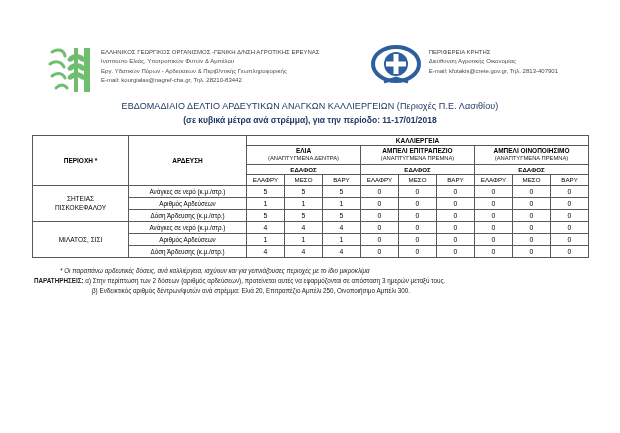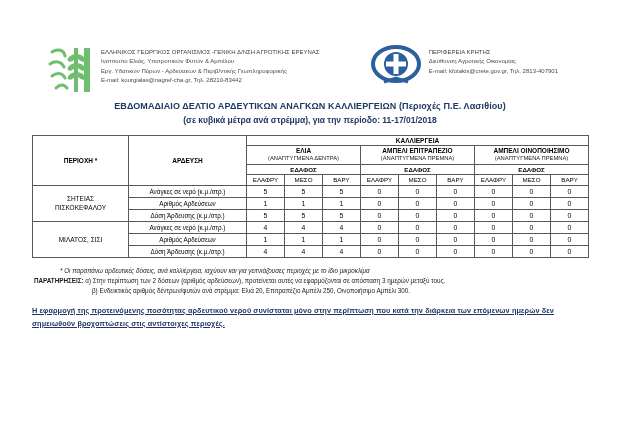--- a/index.html
+++ b/index.html
@@ -17,21 +17,21 @@
   
   .header { display: flex; justify-content: space-between; align-items: flex-start; padding: 0 4px 0 16px; }
   .header-block { display: flex; align-items: flex-start; gap: 7px; }
   .org-lines { padding-top: 4px; }
   .org-lines div { font-size: 6px; line-height: 1.55; color: #4a4a4a; white-space: nowrap; }
   .org-lines div:first-child { color: #3f3f3f; }
   .logo-svg { display: block; }
 
   
   .title { text-align: center; margin-top: 9px; color: #1f3864; }
-  .title .t1 { font-size: 9px; font-weight: bold; letter-spacing: .1px; }
+  .title .t1 { font-size: 9px; font-weight: normal; letter-spacing: .1px; }
   .title .t2 { font-size: 8.5px; font-weight: bold; margin-top: 4px; }
 
   
   table { border-collapse: collapse; table-layout: fixed; width: 556px; margin-top: 10px; }
   col.c-region { width: 96px; }
   col.c-irrig  { width: 118px; }
   col.c-val    { width: 38px; }
   th, td { border: 1px solid #595959; text-align: center; vertical-align: middle; padding: 1px 1px; }
   table { border: 1.5px solid #000; }
   thead tr.r-crops th, thead tr.r-top th { border-bottom: 1px solid #595959; }
@@ -255,15 +255,14 @@
 
   <div class="footnotes">
     <div class="fn-star">* Οι παραπάνω αρδευτικές δόσεις, ανά καλλιέργεια, ισχύουν και για γειτνιάζουσες περιοχές με το ίδιο μικροκλίμα</div>
     <div class="fn-obs">
       <span class="obs-label">ΠΑΡΑΤΗΡΗΣΕΙΣ:</span>
       <span>α) Στην περίπτωση των 2 δόσεων (αριθμός αρδεύσεων), προτείνεται αυτές να εφαρμόζονται σε απόσταση 3 ημερών μεταξύ τους.</span>
     </div>
     <div class="fn-b">β) Ενδεικτικός αριθμός δέντρων/φυτών ανά στρέμμα: Ελιά 20, Επιτραπέζιο Αμπέλι 250, Οινοποιήσιμο Αμπέλι 300.</div>
   </div>
 
-  <div class="warning">Η εφαρμογή της προτεινόμενης ποσότητας αρδευτικού νερού συνίσταται μόνο στην περίπτωση που κατά την διάρκεια των επόμενων ημερών δεν σημειωθούν βροχοπτώσεις στις αντίστοιχες περιοχές.</div>
 
 </div>
 
 </body></html>

